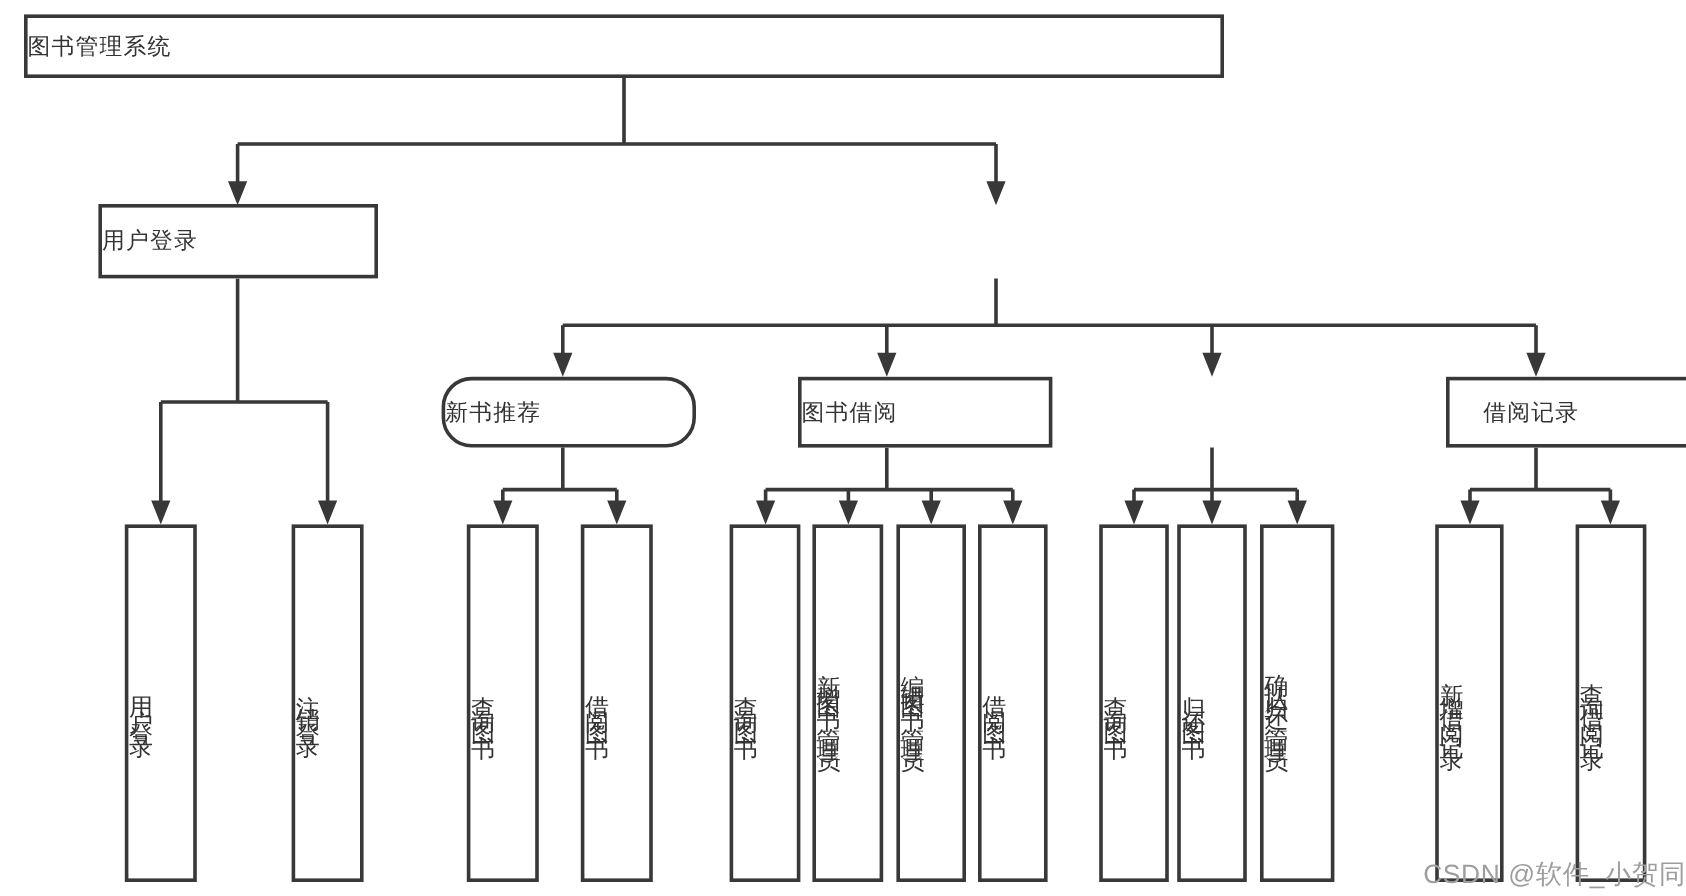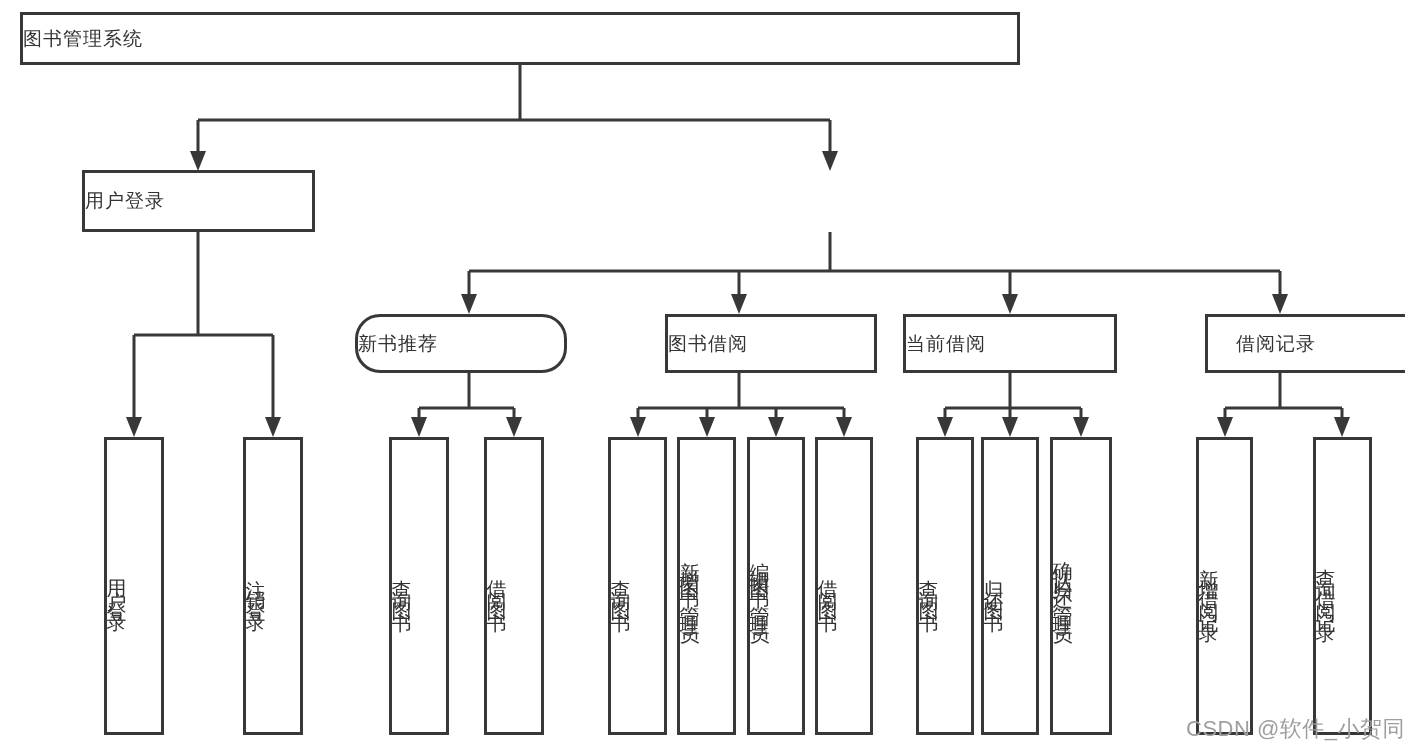--- a/index.html
+++ b/index.html
@@ -44,21 +44,21 @@
     font-size:22px;
     color:#9e9e9e;
     letter-spacing:0.5px;
     z-index:5;
     white-space:nowrap;
   }
   
   #n-root   { left:20px;  top:12px;  width:1000px; height:53px; }
   #n-login  { left:82px;  top:170px; width:233px;  height:62px; }
   #n-mgmt   { left:712px; top:170px; width:235px;  height:62px; }
-  #n-rec    { left:355px; top:314px; width:212px;  height:59px;border-radius:25px; }
+  #n-rec    { left:368px; top:314px; width:212px;  height:59px;border-radius:25px; }
   #n-borrow { left:633px; top:314px; width:212px;  height:59px;margin-left:32px; }
   #n-cur    { left:903px; top:314px; width:214px;  height:59px; }
   #n-rec2   { left:1205px;top:314px; width:214px;  height:59px;padding-left:28px; }
   #l-a1 { left:104px;  top:437px; width:60px; height:298px; }
   #l-a2 { left:243px;  top:437px; width:60px; height:298px; }
   #l-b1 { left:389px;  top:437px; width:60px; height:298px; }
   #l-b2 { left:484px;  top:437px; width:60px; height:298px; }
   #l-c1 { left:608px;  top:437px; width:59px; height:298px; }
   #l-c2 { left:677px;  top:437px; width:59px; height:298px; }
   #l-c3 { left:747px;  top:437px; width:58px; height:298px; }
@@ -103,23 +103,20 @@
   <div class="box h" id="n-login">
     <span>用户登录</span>
   </div>
 
   <div class="box h" id="n-rec">
     <span>新书推荐</span>
   </div>
   <div class="box h" id="n-borrow">
     <span>图书借阅</span>
   </div>
-  <div class="box h" id="n-cur">
-    <span>当前借阅</span>
-  </div>
   <div class="box h" id="n-rec2">
     <span>借阅记录</span>
   </div>
 
   <div class="box v" id="l-a1">
     <span>用户登录</span>
   </div>
   <div class="box v" id="l-a2">
     <span>注销登录</span>
   </div>

